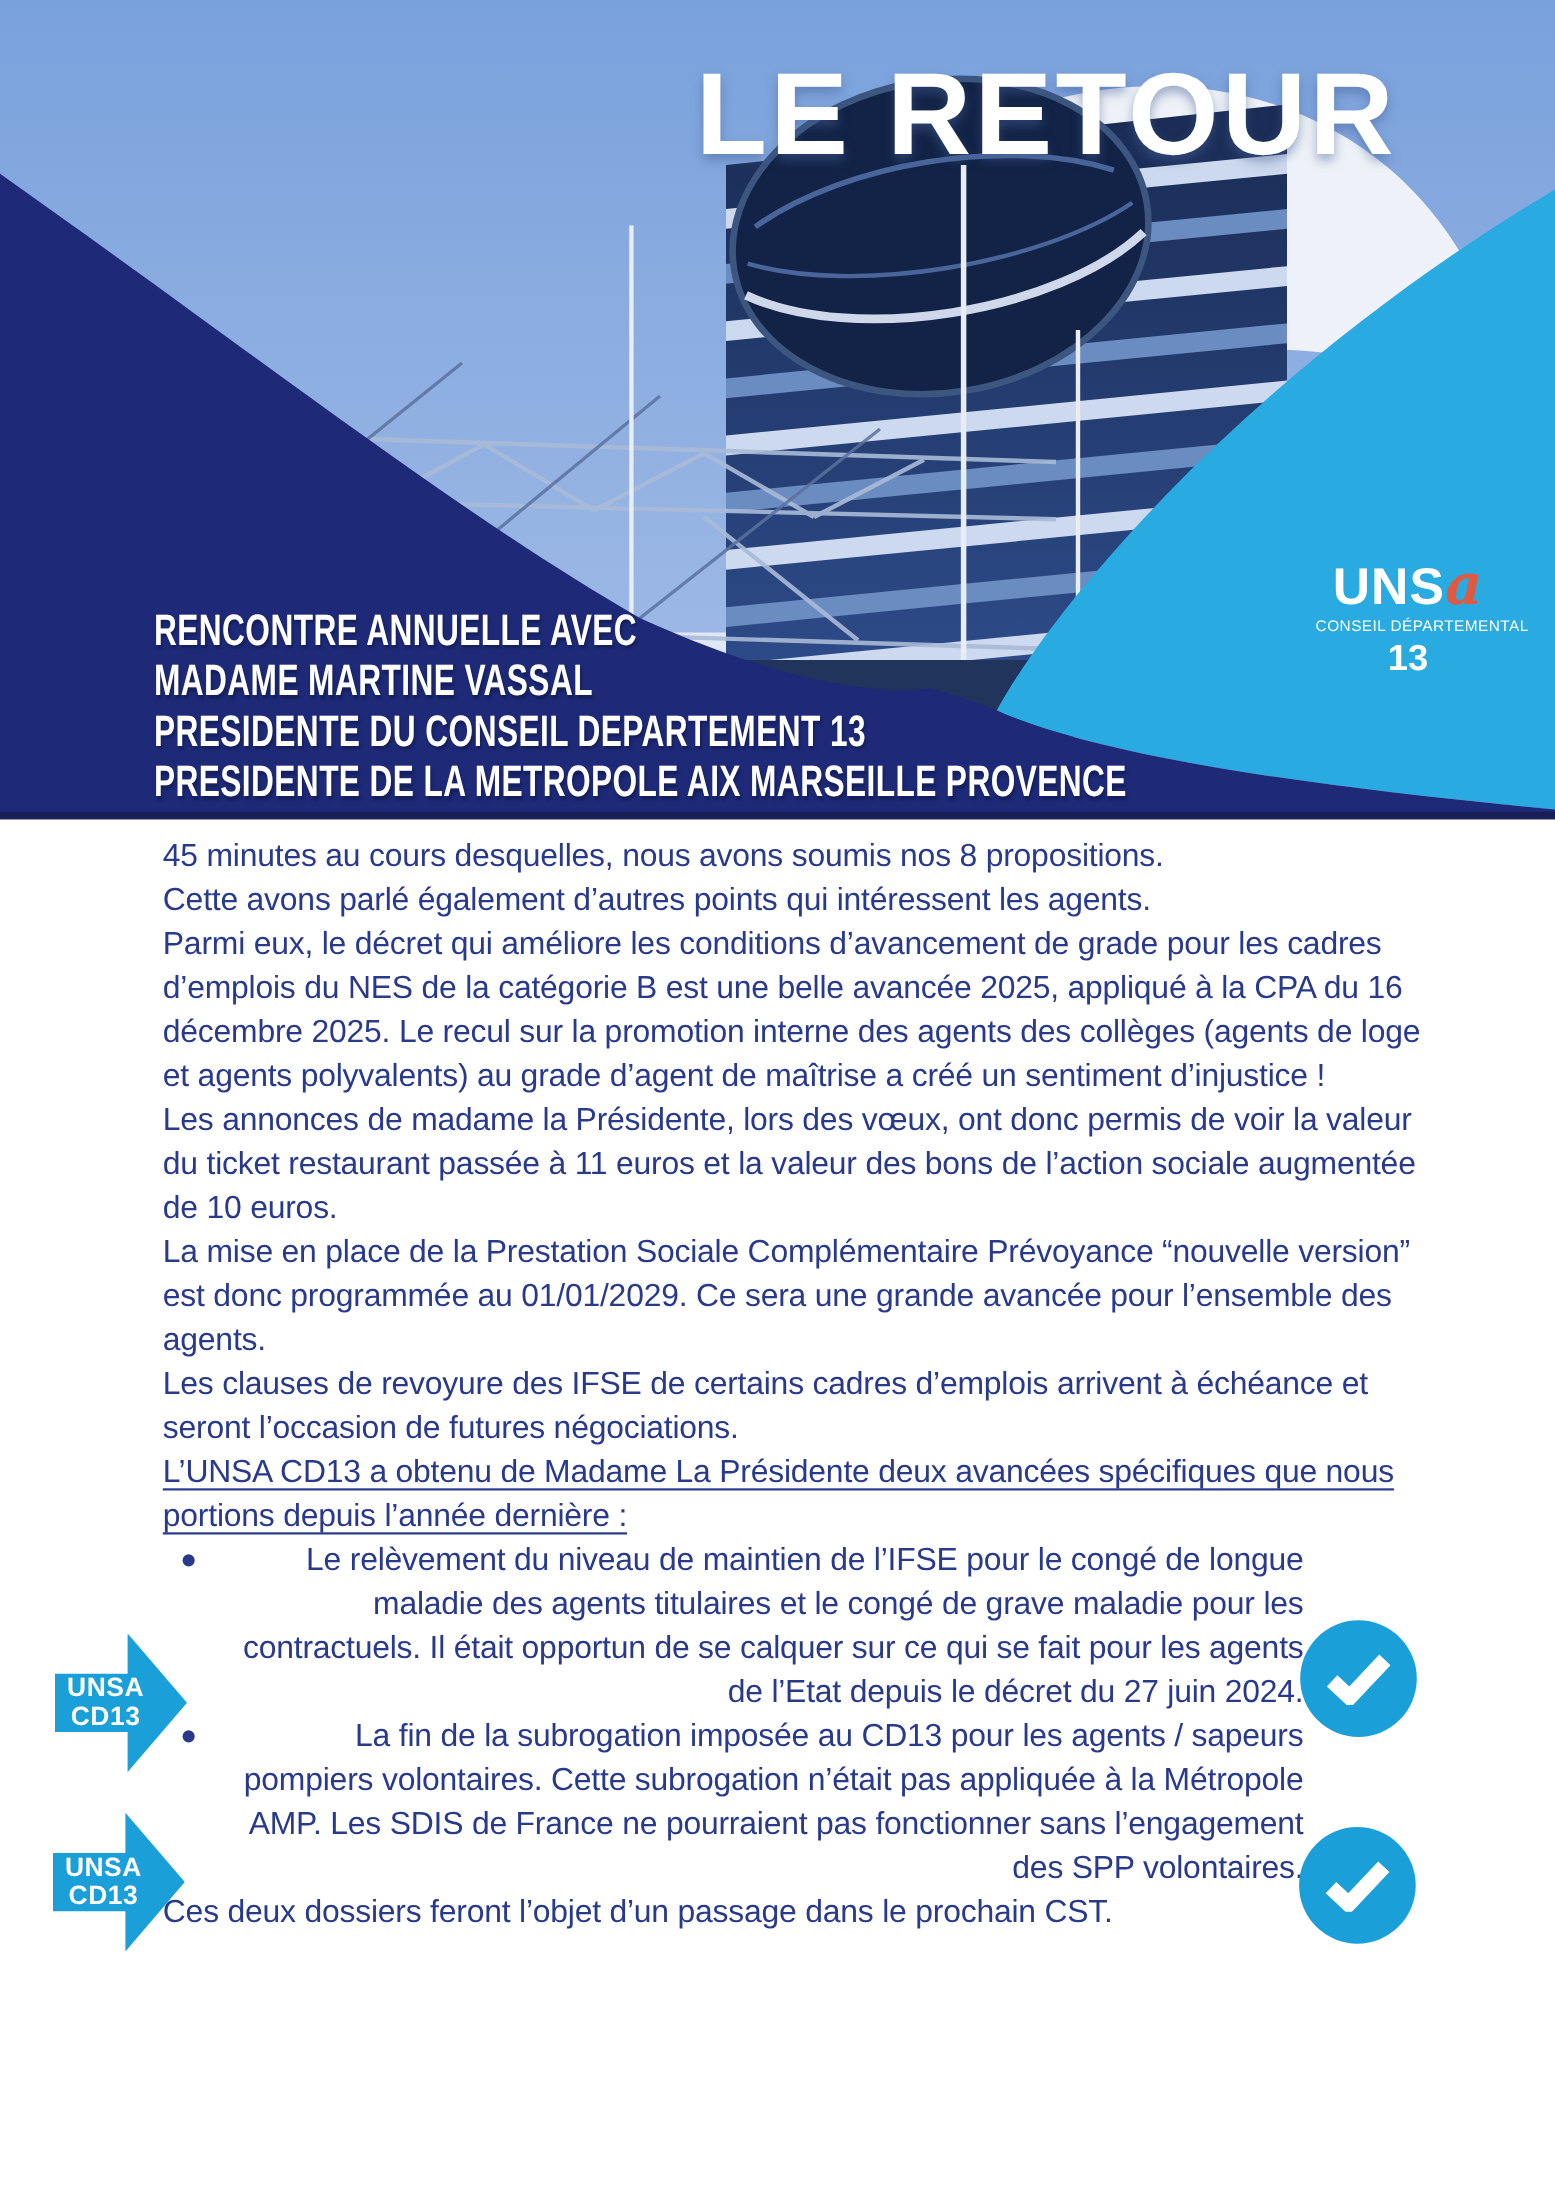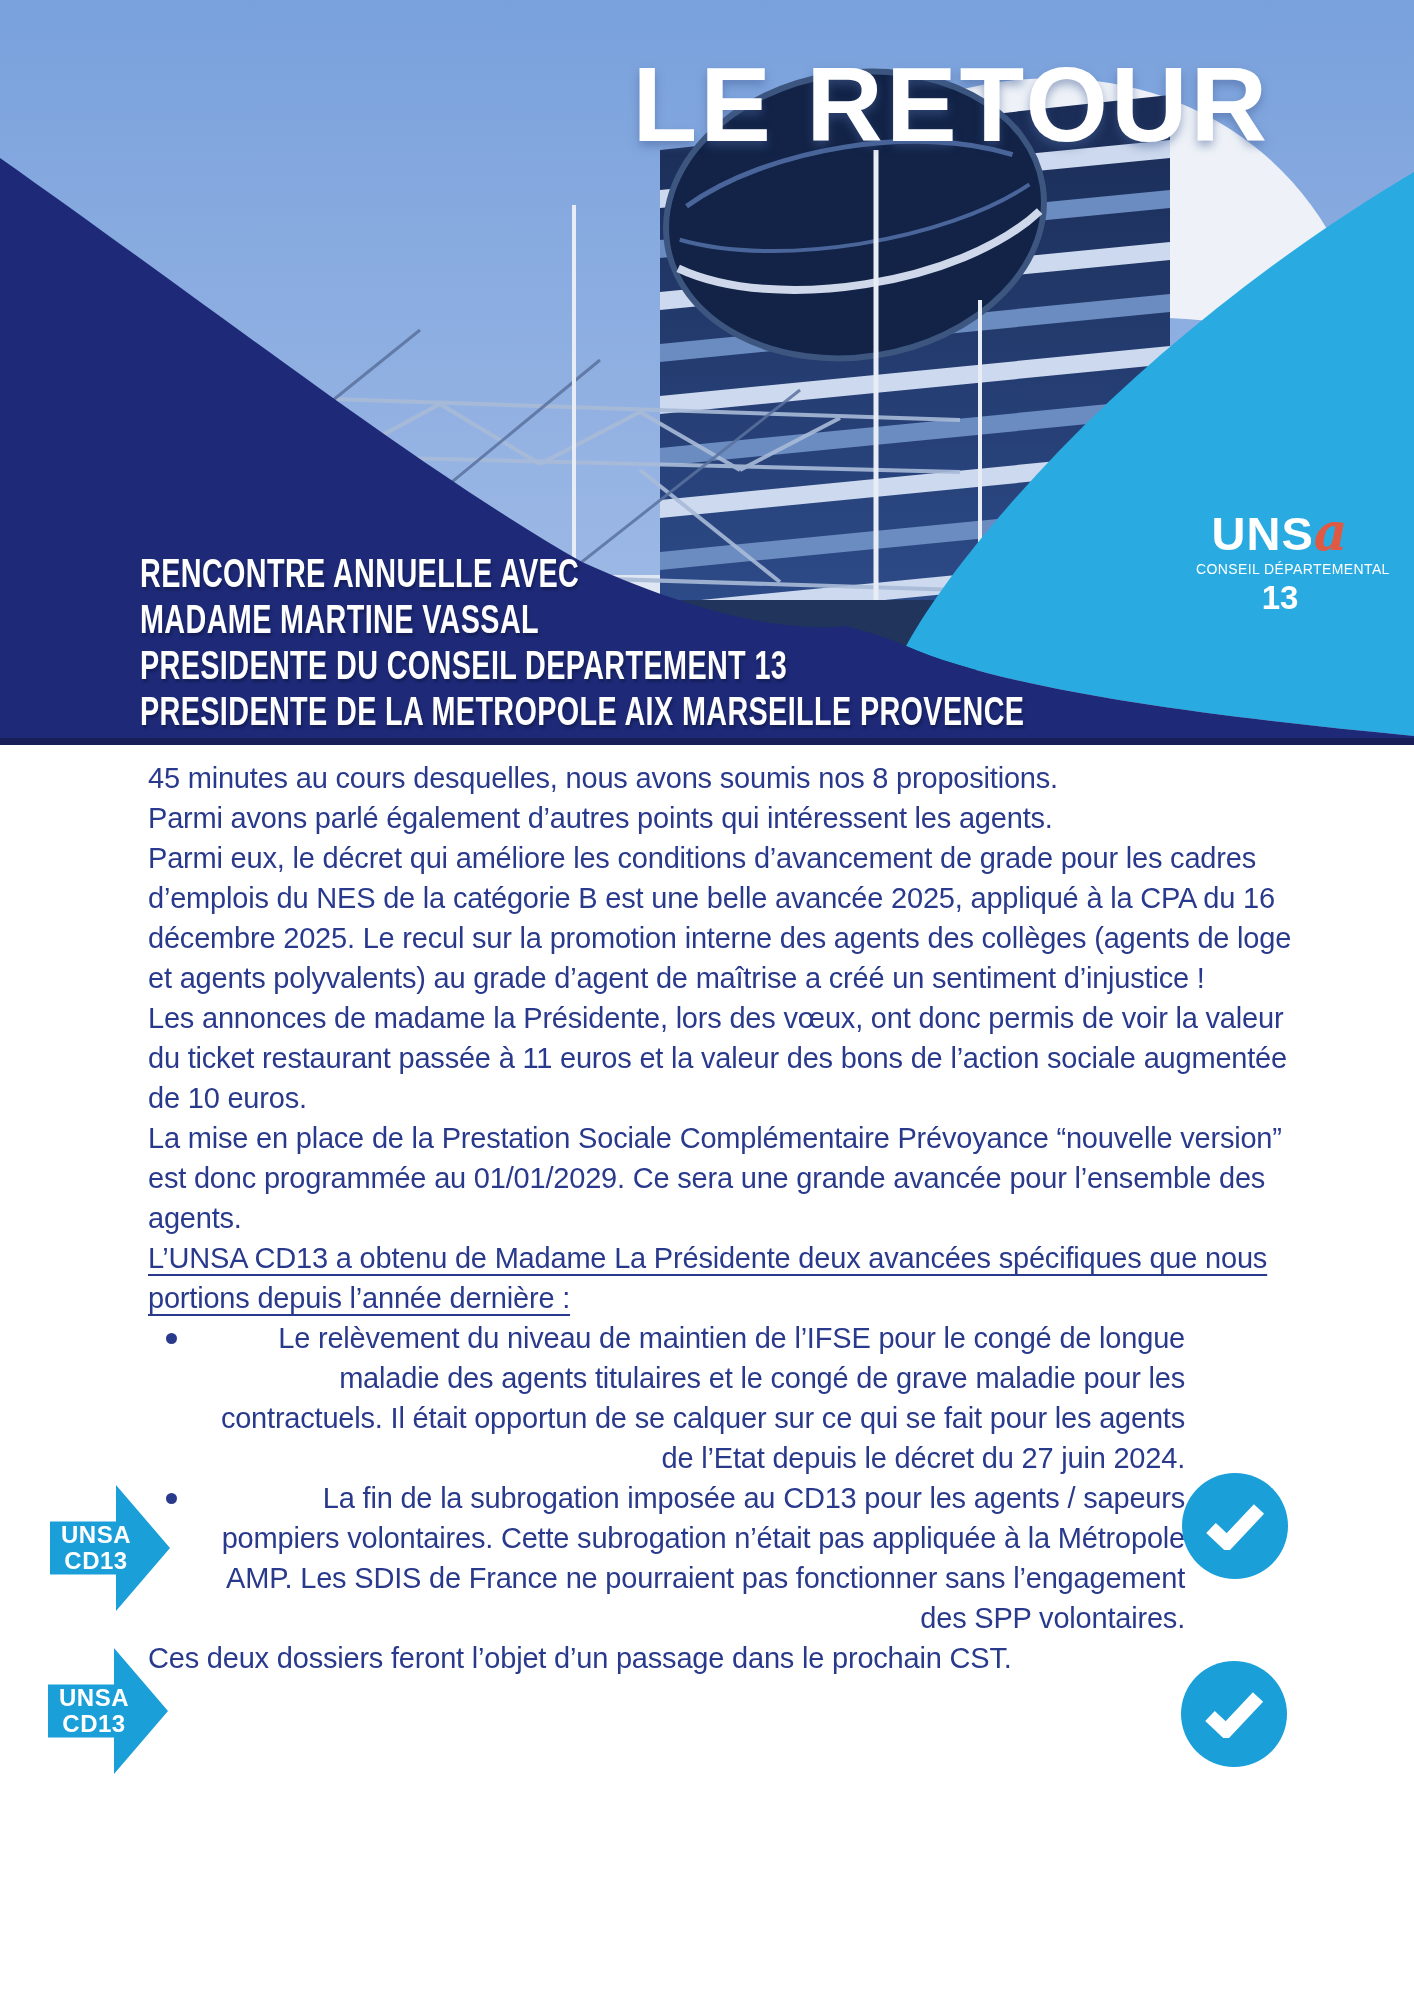--- a/index.html
+++ b/index.html
@@ -131,24 +131,25 @@
 
     <div class="logo">
       <div class="logo-brand"><span>UNS</span><span class="logo-accent">a</span></div>
       <div class="logo-sub">CONSEIL DÉPARTEMENTAL</div>
       <div class="logo-num">13</div>
     </div>
   </div>
 
   <div class="article">
     <p>45 minutes au cours desquelles, nous avons soumis nos 8 propositions.</p>
-    <p>Parmi avons parlé également d’autres points qui intéressent les agents.</p>
+    <p>Cette avons parlé également d’autres points qui intéressent les agents.</p>
     <p>Parmi eux, le décret qui améliore les conditions d’avancement de grade pour les cadres d’emplois du NES de la catégorie B est une belle avancée 2025, appliqué à la CPA du 16 décembre 2025. Le recul sur la promotion interne des agents des collèges (agents de loge et agents polyvalents) au grade d’agent de maîtrise a créé un sentiment d’injustice !</p>
     <p>Les annonces de madame la Présidente, lors des vœux, ont donc permis de voir la valeur du ticket restaurant passée à 11 euros et la valeur des bons de l’action sociale augmentée de 10 euros.</p>
     <p>La mise en place de la Prestation Sociale Complémentaire Prévoyance “nouvelle version” est donc programmée au 01/01/2029. Ce sera une grande avancée pour l’ensemble des agents.</p>
+    <p>Les clauses de revoyure des IFSE de certains cadres d’emplois arrivent à échéance et seront l’occasion de futures négociations.</p>
     <p class="u">L’UNSA CD13 a obtenu de Madame La Présidente deux avancées spécifiques que nous portions depuis l’année dernière :</p>
     <ul class="points">
       <li>Le relèvement du niveau de maintien de l’IFSE pour le congé de longue maladie des agents titulaires et le congé de grave maladie pour les contractuels. Il était opportun de se calquer sur ce qui se fait pour les agents de l’Etat depuis le décret du 27 juin 2024.</li>
       <li>La fin de la subrogation imposée au CD13 pour les agents / sapeurs pompiers volontaires. Cette subrogation n’était pas appliquée à la Métropole AMP. Les SDIS de France ne pourraient pas fonctionner sans l’engagement des SPP volontaires.</li>
     </ul>
     <p>Ces deux dossiers feront l’objet d’un passage dans le prochain CST.</p>
   </div>
 
   <div class="arrow-badge" style="left:50px;top:1485px;">
     <div class="arrow-badge-text">

